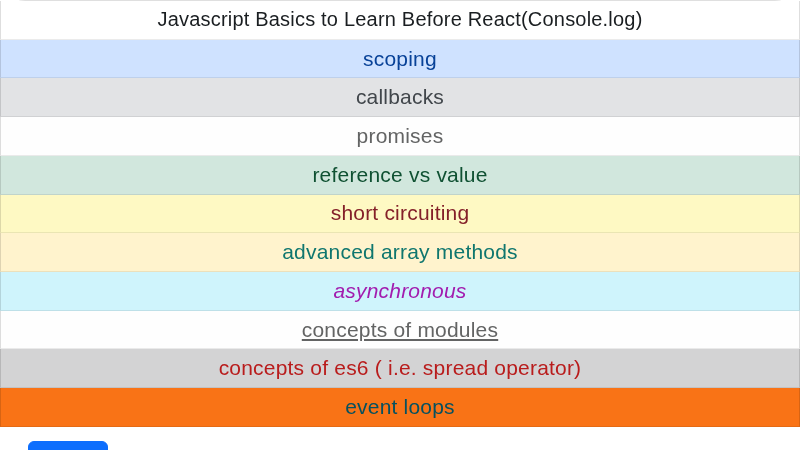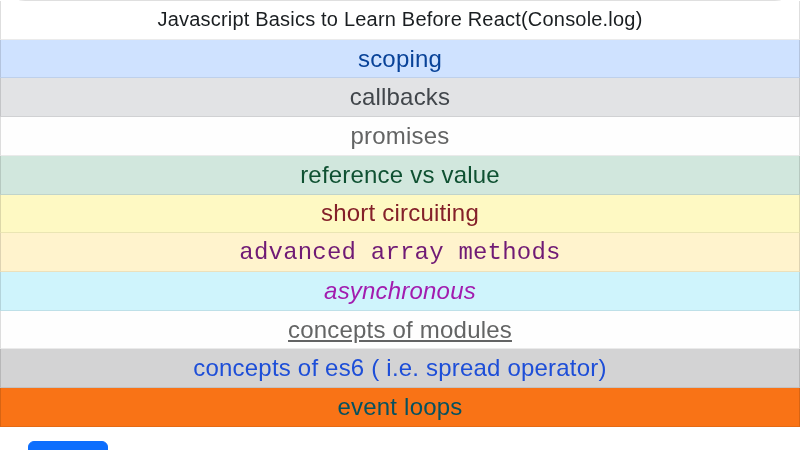--- a/index.html
+++ b/index.html
@@ -17,21 +17,21 @@
   }
   .list-group-item {
     width: 100%;
     height: 38.72px;
     display: flex;
     align-items: center;
     justify-content: center;
     border-left: 1px solid rgba(0,0,0,.125);
     border-right: 1px solid rgba(0,0,0,.125);
     border-bottom: 1px solid rgba(0,0,0,.08);
-    font-size: 24px;
+    font-size: 21px;
     letter-spacing: .2px;
     background: #ffffff;
     color: #212529;
   }
   .list-group-item.title-item {
     font-size: 20px;
     color: #1a1e21;
   }
   .footer {
     display: flex;
@@ -63,23 +63,23 @@
 <body>
 
 <div class="list-group">
   <div class="list-group-item title-item">Javascript Basics to Learn Before React(Console.log)</div>
 
 <div class="list-group-item" style="background: rgb(207, 226, 255); color: rgb(8, 66, 152);">scoping</div>
     <div class="list-group-item" style="background: rgb(226, 227, 229); color: rgb(65, 70, 75);">callbacks</div>
     <div class="list-group-item" style="background: rgb(254, 254, 254); color: rgb(99, 100, 100);">promises</div>
     <div class="list-group-item" style="background: rgb(209, 231, 221); color: rgb(15, 81, 50);">reference vs value</div>
     <div class="list-group-item" style="background: #fef9c3; color: rgb(132, 32, 41);">short circuiting</div>
-    <div class="list-group-item" style="background: rgb(255, 243, 205); color: #701a75; font-family: Liberation Mono, monospace;">advanced array methods</div>
+    <div class="list-group-item" style="background: rgb(255, 243, 205); color: #0f766e;">advanced array methods</div>
     <div class="list-group-item" style="background: rgb(207, 244, 252); color: #a21caf; font-style: italic;">asynchronous</div>
     <div class="list-group-item" style="background: rgb(254, 254, 254); color: rgb(99, 100, 100); text-decoration: underline;">concepts of modules</div>
-    <div class="list-group-item" style="background: rgb(211, 211, 212); color: #1d4ed8;">concepts of es6 ( i.e. spread operator)</div>
+    <div class="list-group-item" style="background: rgb(211, 211, 212); color: #b91c1c;">concepts of es6 ( i.e. spread operator)</div>
     <div class="list-group-item" style="background: #f97316; color: rgb(5, 81, 96);">event loops</div>
   </div>
 
 <div class="footer">
   <button class="btn-primary" style="background: rgb(13, 110, 253); border-color: rgb(13, 110, 253);">Click Me</button>
   <span class="code-comment">// function scoping vs block scoping block scope is withen { scope == blocking } // function test() { // const b = 2; // if (true) { // let a = 2; //</span>
 </div>
 
 </body></html>

